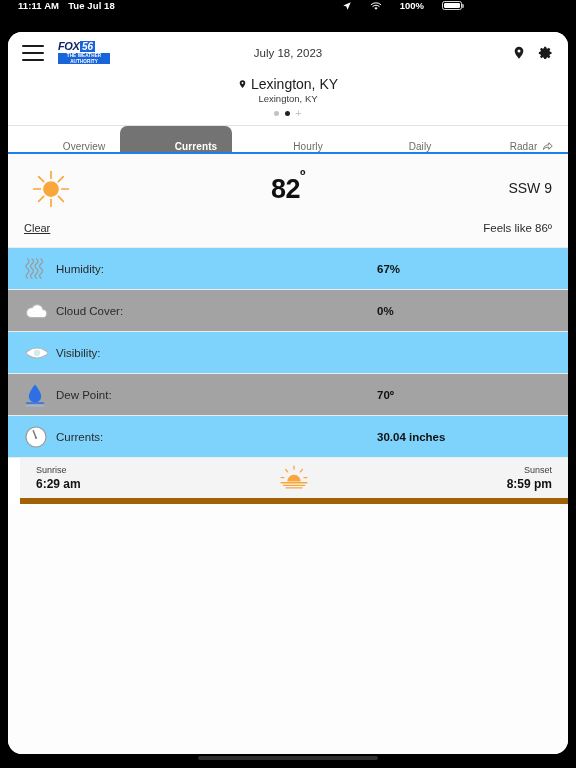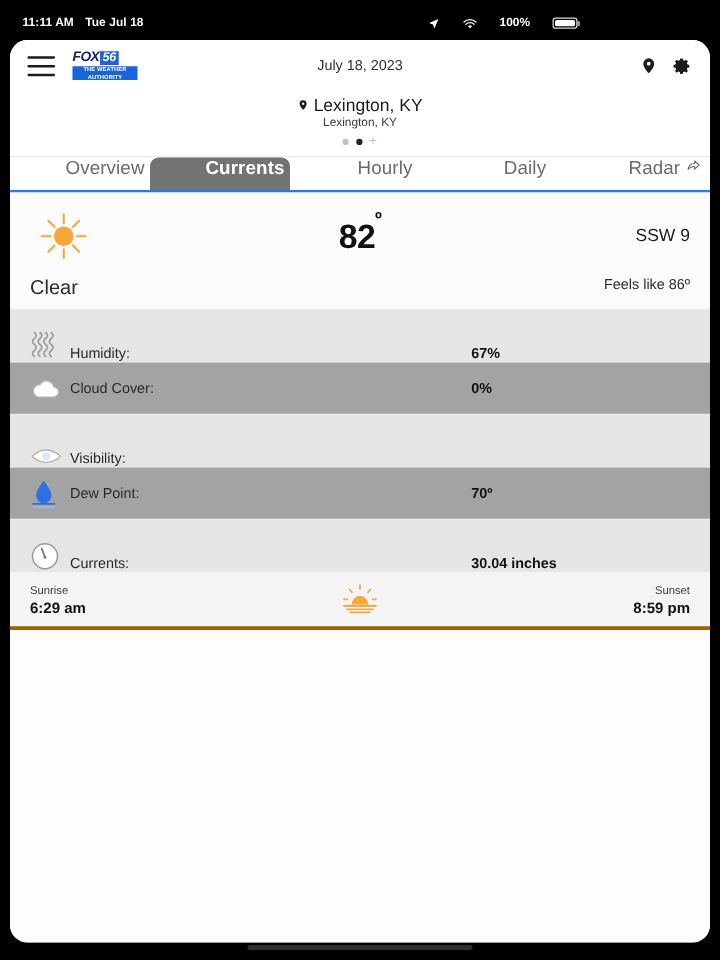--- a/index.html
+++ b/index.html
@@ -14,21 +14,21 @@
   #device {
     position:relative;
     width:576px; height:768px;
     background:#000;
   }
 
   
   #statusbar {
     position:absolute; top:0; left:0;
     width:480px; height:24px;
-    display:flex; align-items:flex-end;
+    display:flex; align-items:flex-start;
     color:#fff;
     font-size:9.5px;
     padding:0 18px;
   }
   #statusbar .sb-left { display:flex; align-items:center; gap:9px; font-weight:600; letter-spacing:.1px;}
   #statusbar .sb-spacer { flex:1; }
   #statusbar .sb-right { display:flex; align-items:center; gap:18px; font-weight:700;}
   .sb-ico { display:inline-block; line-height:0; }
   .batt {
     width:20px; height:9.5px;
@@ -148,22 +148,22 @@
 
   
   #tabs {
     flex:0 0 28px; height:28px;
     display:flex;
     background:#fff;
     border-bottom:2px solid #1b7ff0;
   }
   .tab {
     flex:1;
-    display:flex; align-items:flex-start; justify-content:center; gap:4px;
-    font-size:15px; color:#6a6a6a;
+    display:flex; align-items:flex-end; justify-content:center; gap:4px;
+    font-size:10px; color:#6a6a6a;
     cursor:pointer;
     background:#fff;
     letter-spacing:.1px;
     padding-left:40px;
   }
   .tab.active {
     background:#737373; color:#fff; font-weight:bold;
     border-radius:7px 7px 0 0;
   }
 
@@ -172,21 +172,21 @@
     flex:0 0 auto;
     position:relative;
     height:94px;
     padding:9px 16px 0;
     background:#fbfbfb;
     border-bottom:1px solid #ececec;
   }
   #cur-icon { position:absolute; left:22px; top:14px; }
   #cur-cond {
     position:absolute; left:16px; top:68px;
-    font-size:16px; color:#2a2a2a;
+    font-size:11px; color:#2a2a2a;text-decoration:underline;
   }
   #cur-temp {
     position:absolute; left:0; right:0; top:20px;
     text-align:center;
     font-size:27px; font-weight:bold; color:#111;
     letter-spacing:-.5px;
   }
   #cur-temp sup { font-size:15px; font-weight:bold; top:-.55em; position:relative; }
   #cur-wind {
     position:absolute; right:16px; top:26px;
@@ -197,34 +197,35 @@
     font-size:11.5px; color:#2a2a2a;
   }
 
   
   .row {
     flex:0 0 42px; height:42px;
     display:flex; align-items:center;
     padding:0 16px;
     border-bottom:1px solid #ececec;
   }
-  .row.alt { background:#e5e5e5;align-items:flex-end; }
+  .row.alt { background:#7dd3fc; }
   .row.plain { background:#a3a3a3; }
   .row .r-icon { width:30px; flex:0 0 30px; line-height:0; }
   .row .r-label { font-size:11.5px; color:#2a2a2a; flex:1; margin-left:2px; }
   .row .r-value { font-size:11.5px; color:#111; font-weight:bold; width:175px; text-align:left; }
 
   
   #sunrow {
     flex:0 0 46px; height:46px;
     background:#f4f4f4;
     display:flex; align-items:center;
     padding:0 16px;
     position:relative;
-    border-bottom:3px solid #a16207;
+    border-bottom:6px solid #a16207;
+    margin-left:12px;
   }
   .sun-col { display:flex; flex-direction:column; }
   .sun-col.right { margin-left:auto; text-align:right; align-items:flex-end; }
   .sun-cap { font-size:9px; color:#3c3c3c; }
   .sun-time { font-size:12px; color:#111; font-weight:bold; margin-top:2px; }
   #sun-mid { position:absolute; left:0; right:0; text-align:center; line-height:0; pointer-events:none; }
 
   
   #filler { flex:1 1 auto; background:#fdfdfd; }
 

